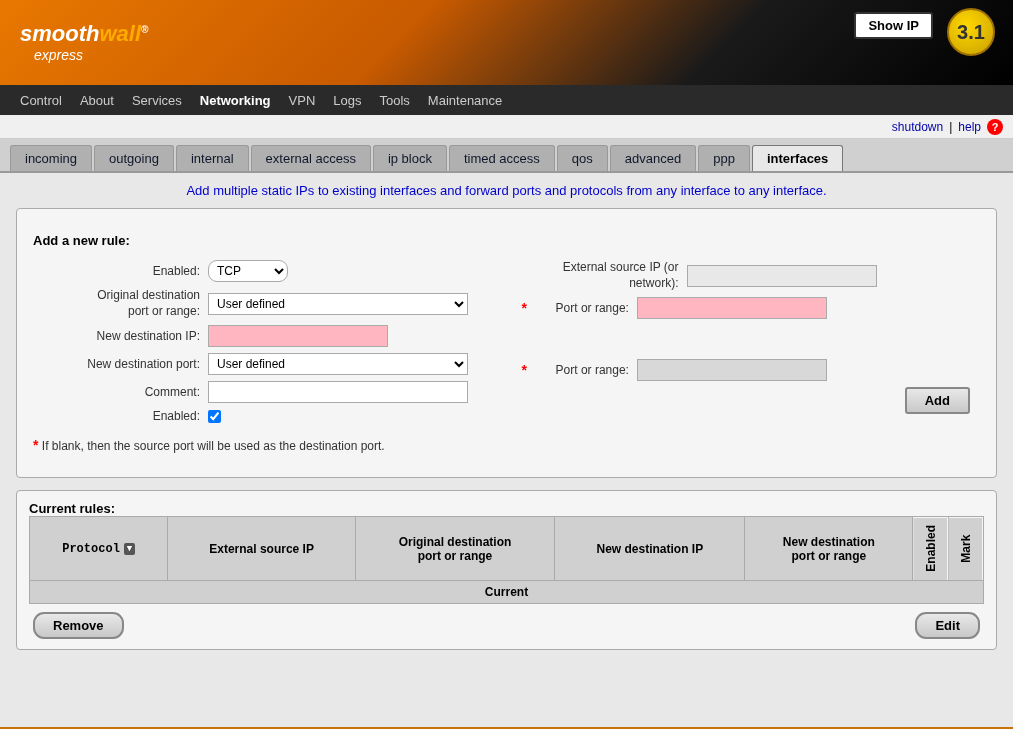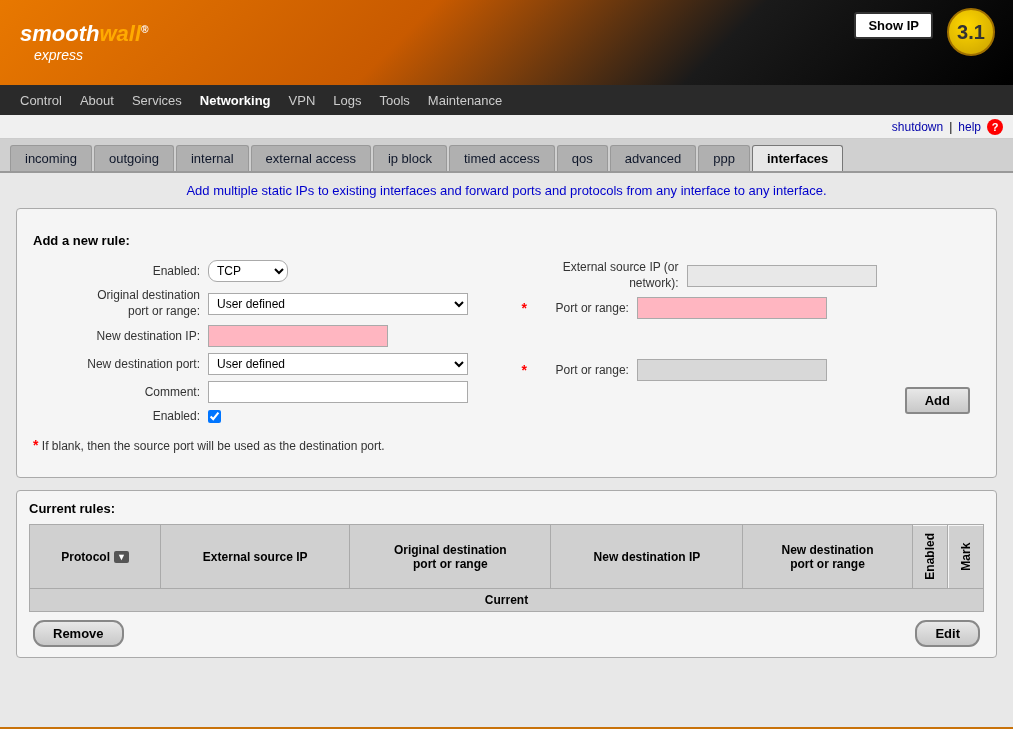--- a/index.html
+++ b/index.html
@@ -196,21 +196,21 @@
     
     .rules-box {
       background: #f5f5f5;
       border: 1px solid #aaa;
       border-radius: 4px;
       padding: 10px 12px;
     }
     .rules-box h3 {
       font-size: 13px;
       font-weight: bold;
-      margin-bottom: 8px;
+      margin-bottom: 0;
     }
 
     .rules-table {
       width: 100%;
       border-collapse: collapse;
       font-size: 12px;
     }
     .rules-table th {
       background: #d0d0d0;
       border: 1px solid #aaa;
@@ -230,20 +230,21 @@
       padding: 6px 8px;
       text-align: center;
       background: white;
     }
 
     .protocol-header {
       display: flex;
       align-items: center;
       gap: 4px;
       justify-content: center;
+      font-family: Liberation Mono, monospace;
     }
     .protocol-sort-icon {
       background: #555;
       color: white;
       font-size: 9px;
       padding: 1px 3px;
       border-radius: 2px;
     }
 
     .bottom-btns {

